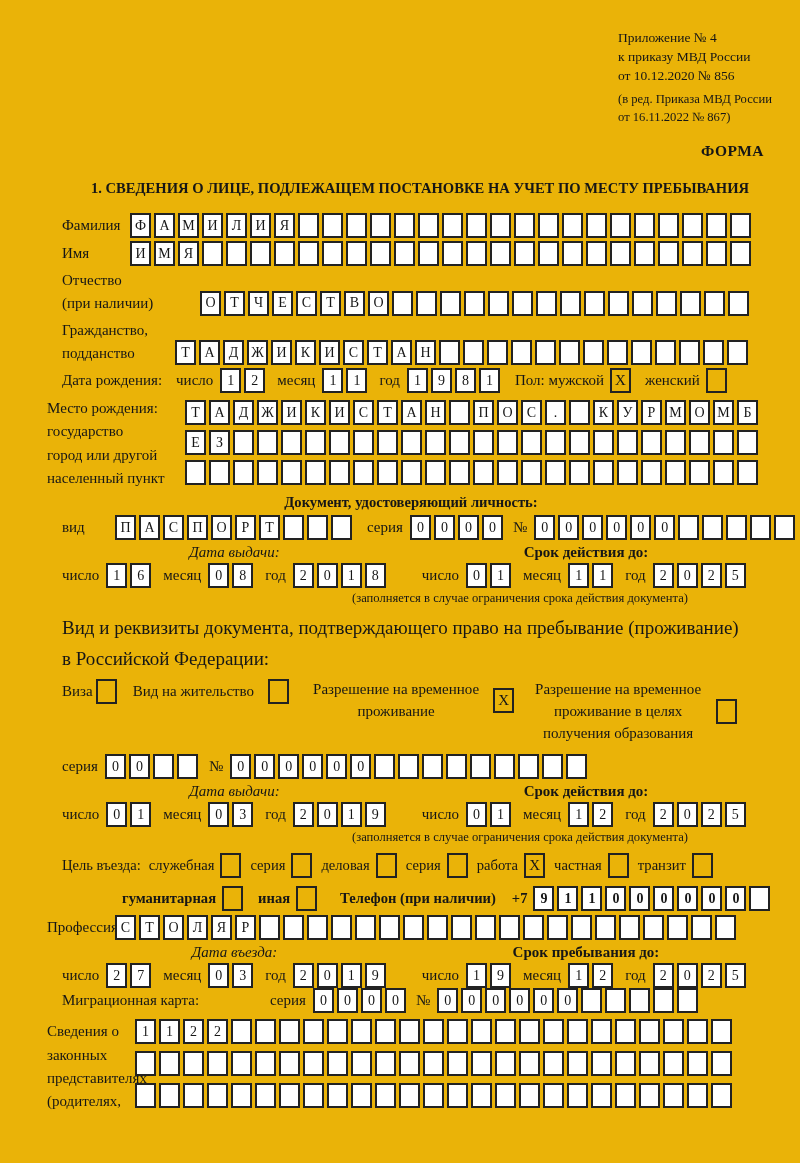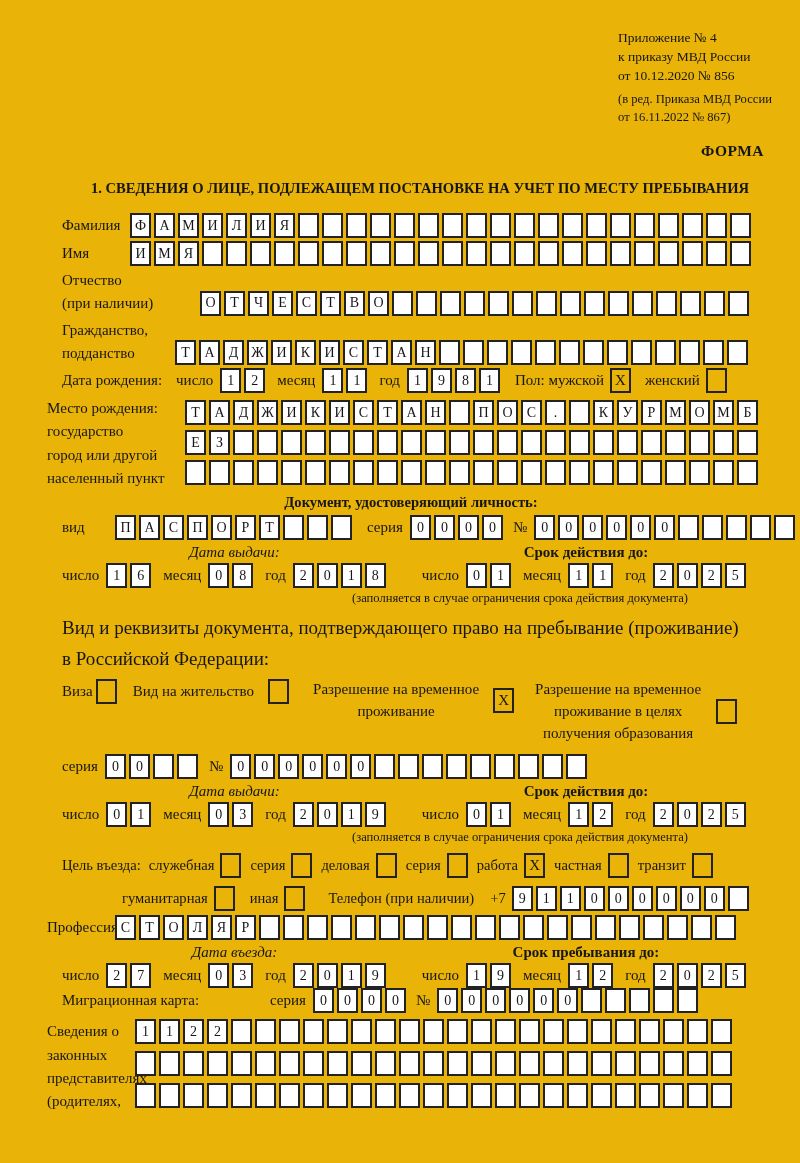--- a/index.html
+++ b/index.html
@@ -47,21 +47,21 @@
   .spacer24{width:24px;flex:0 0 24px;}
   .note{font-size:12.6px;margin:3px 0 8px 352px;}
   .plain{font-size:19px;margin:2px 0 2px 62px;line-height:1.5;}
   .visa-row{display:flex;align-items:flex-start;margin:6px 0 10px 62px;font-size:15px;}
   .visa-row .item{display:flex;align-items:center;}
   .visa-row .multi{text-align:center;line-height:1.45;}
   .mw170{width:178px;}
   .mw180{width:180px;}
   .purpose-row{display:flex;align-items:center;margin:8px 0 4px 62px;font-size:14.6px;white-space:nowrap;}
   .purpose-row .pitem{display:flex;align-items:center;margin-right:9px;justify-content:flex-end;}
-  .purpose2{margin-left:122px;}
+  .purpose2{margin-left:122px;font-weight:bold;}
   .doc-head{font-weight:bold;font-size:14.6px;text-align:center;margin:4px 40px 4px 62px;}
   .mt6{} .mt4{margin-top:4px;margin-left:47px;}
 </style>
 </head>
 <body>
 
 <div class="page">
 
   <div class="annex">
     <div>Приложение № 4</div>

